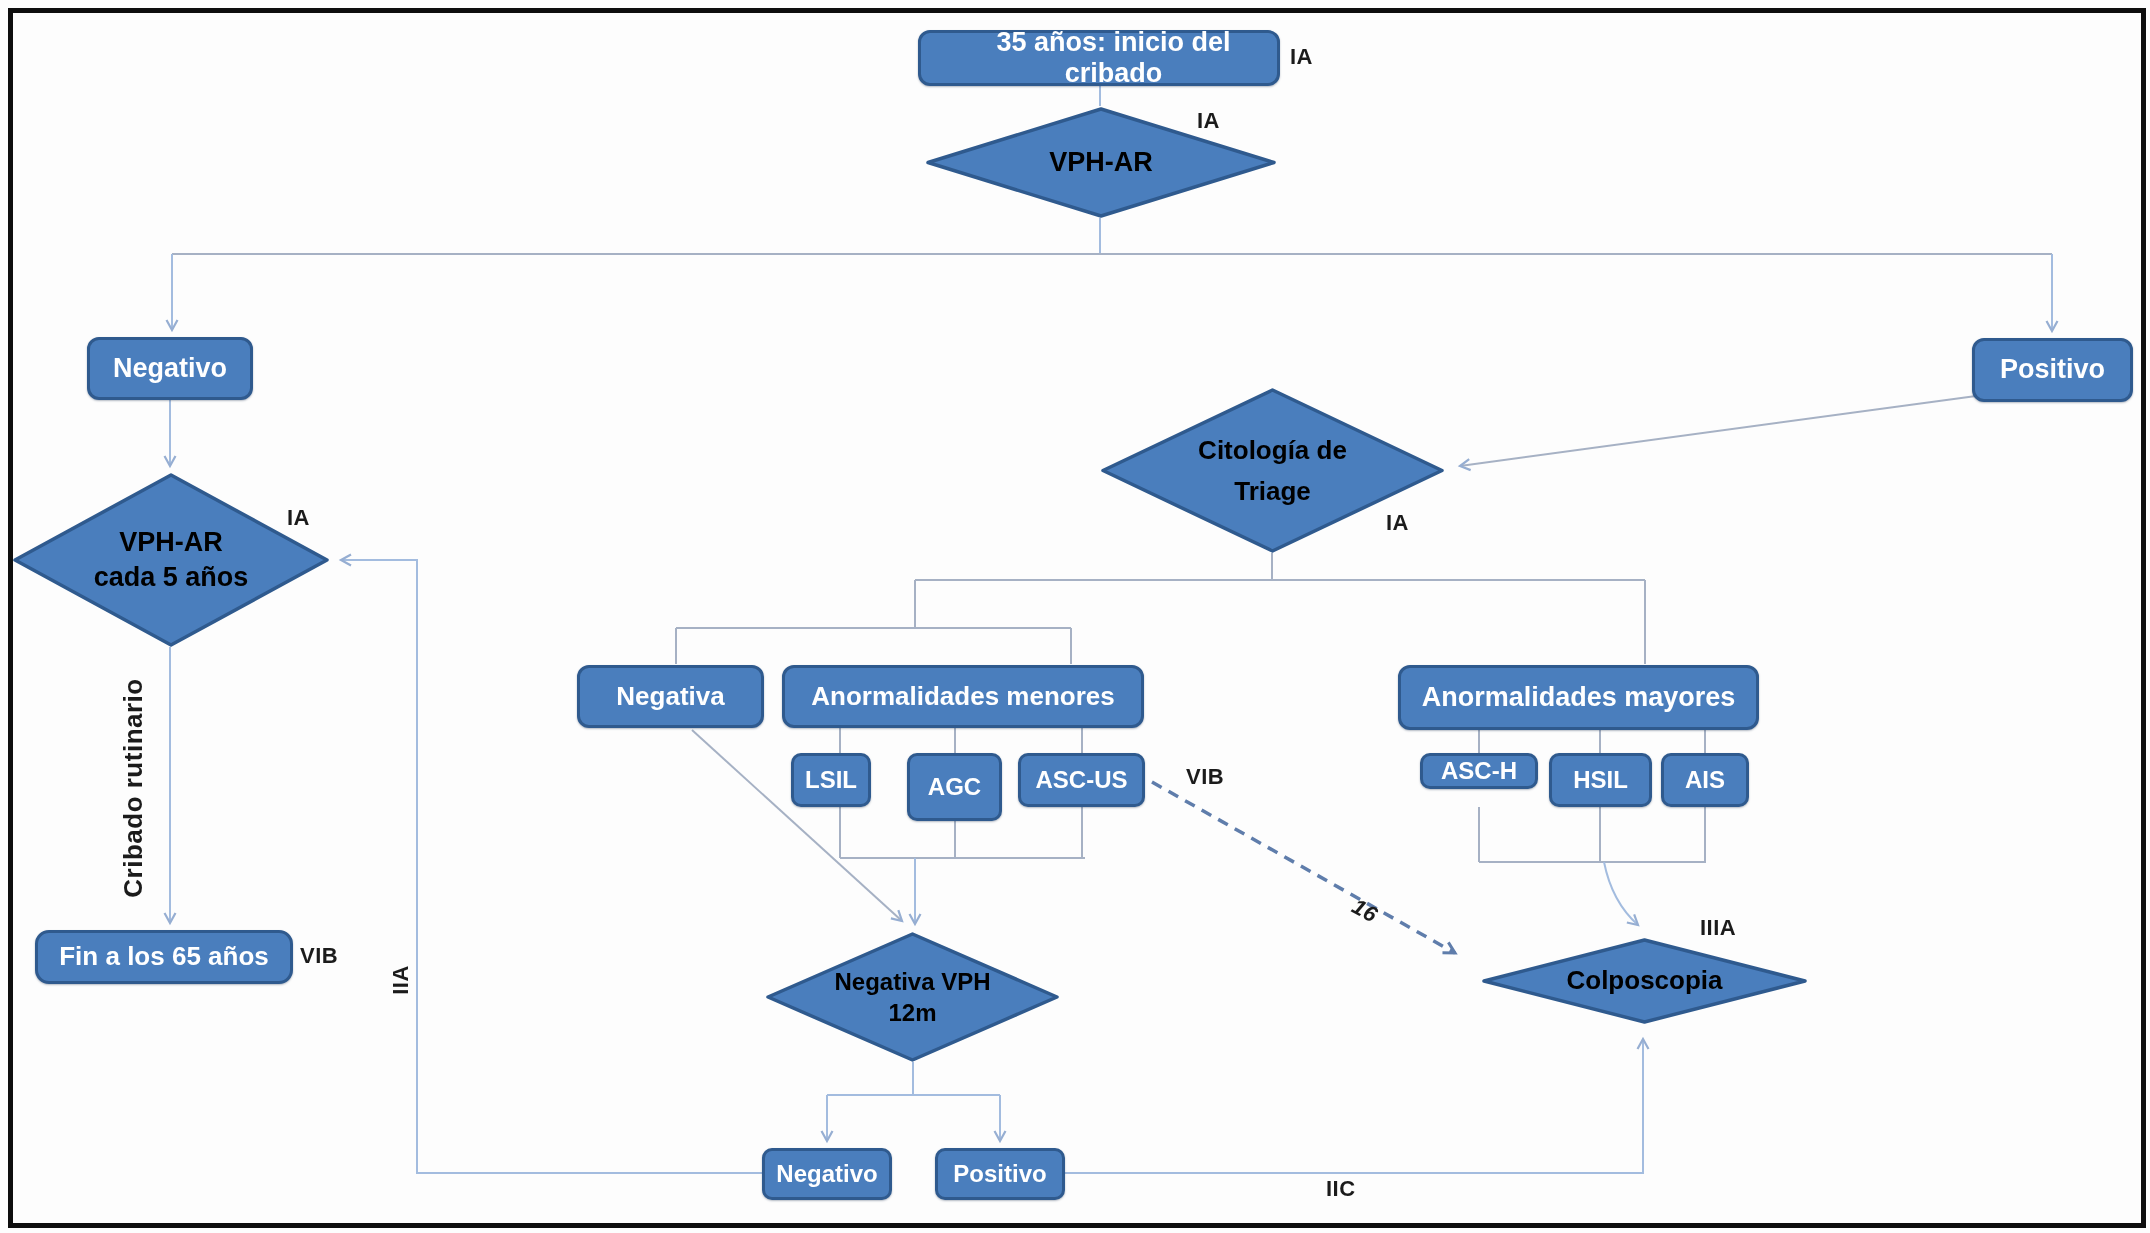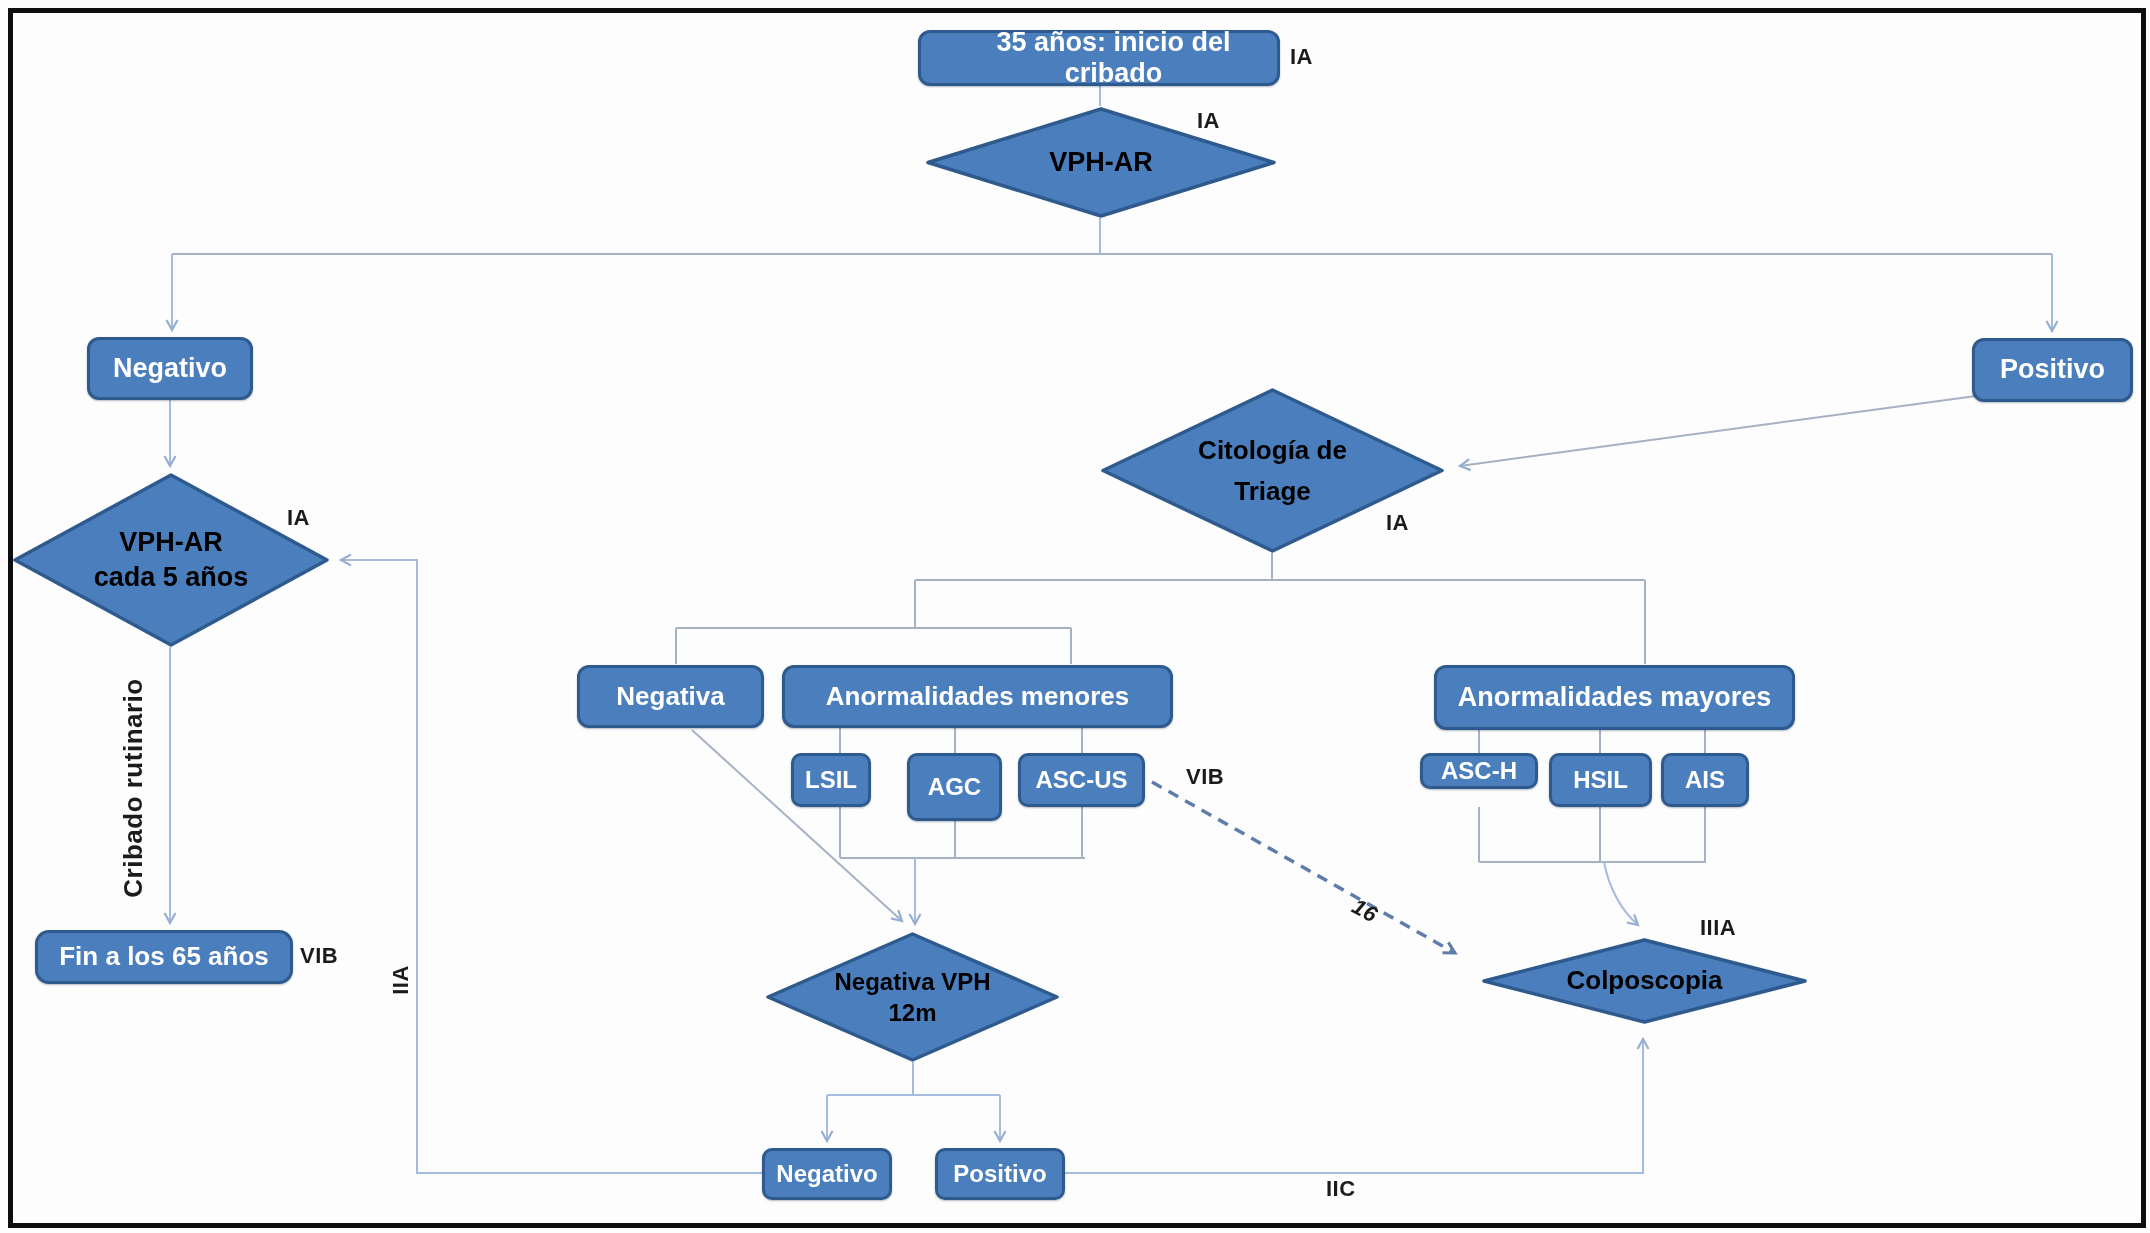--- a/index.html
+++ b/index.html
@@ -113,37 +113,37 @@
     </div>
 
   <div class="node" style="left:35px;top:930px;width:258px;height:54px;font-size:26px;border-radius:14px;">
       <span>Fin a los 65 años</span>
     </div>
 
   <div class="node" style="left:577px;top:665px;width:187px;height:63px;font-size:26px;">
       <span>Negativa</span>
     </div>
 
-  <div class="node" style="left:782px;top:665px;width:391px;height:63px;font-size:26px;">
+  <div class="node" style="left:782px;top:665px;width:362px;height:63px;font-size:26px;">
       <span>Anormalidades menores</span>
     </div>
 
   <div class="node" style="left:791px;top:753px;width:80px;height:54px;font-size:24px;border-radius:10px;">
       <span>LSIL</span>
     </div>
 
   <div class="node" style="left:907px;top:753px;width:95px;height:68px;font-size:24px;border-radius:10px;">
       <span>AGC</span>
     </div>
 
   <div class="node" style="left:1018px;top:753px;width:127px;height:54px;font-size:24px;border-radius:10px;">
       <span>ASC-US</span>
     </div>
 
-  <div class="node" style="left:1434px;top:665px;width:361px;height:65px;font-size:27px;">
+  <div class="node" style="left:1398px;top:665px;width:361px;height:65px;font-size:27px;">
       <span>Anormalidades mayores</span>
     </div>
 
   <div class="node" style="left:1420px;top:753px;width:118px;height:36px;font-size:24px;border-radius:10px;">
       <span>ASC-H</span>
     </div>
 
   <div class="node" style="left:1549px;top:753px;width:103px;height:54px;font-size:24px;border-radius:10px;">
       <span>HSIL</span>
     </div>

